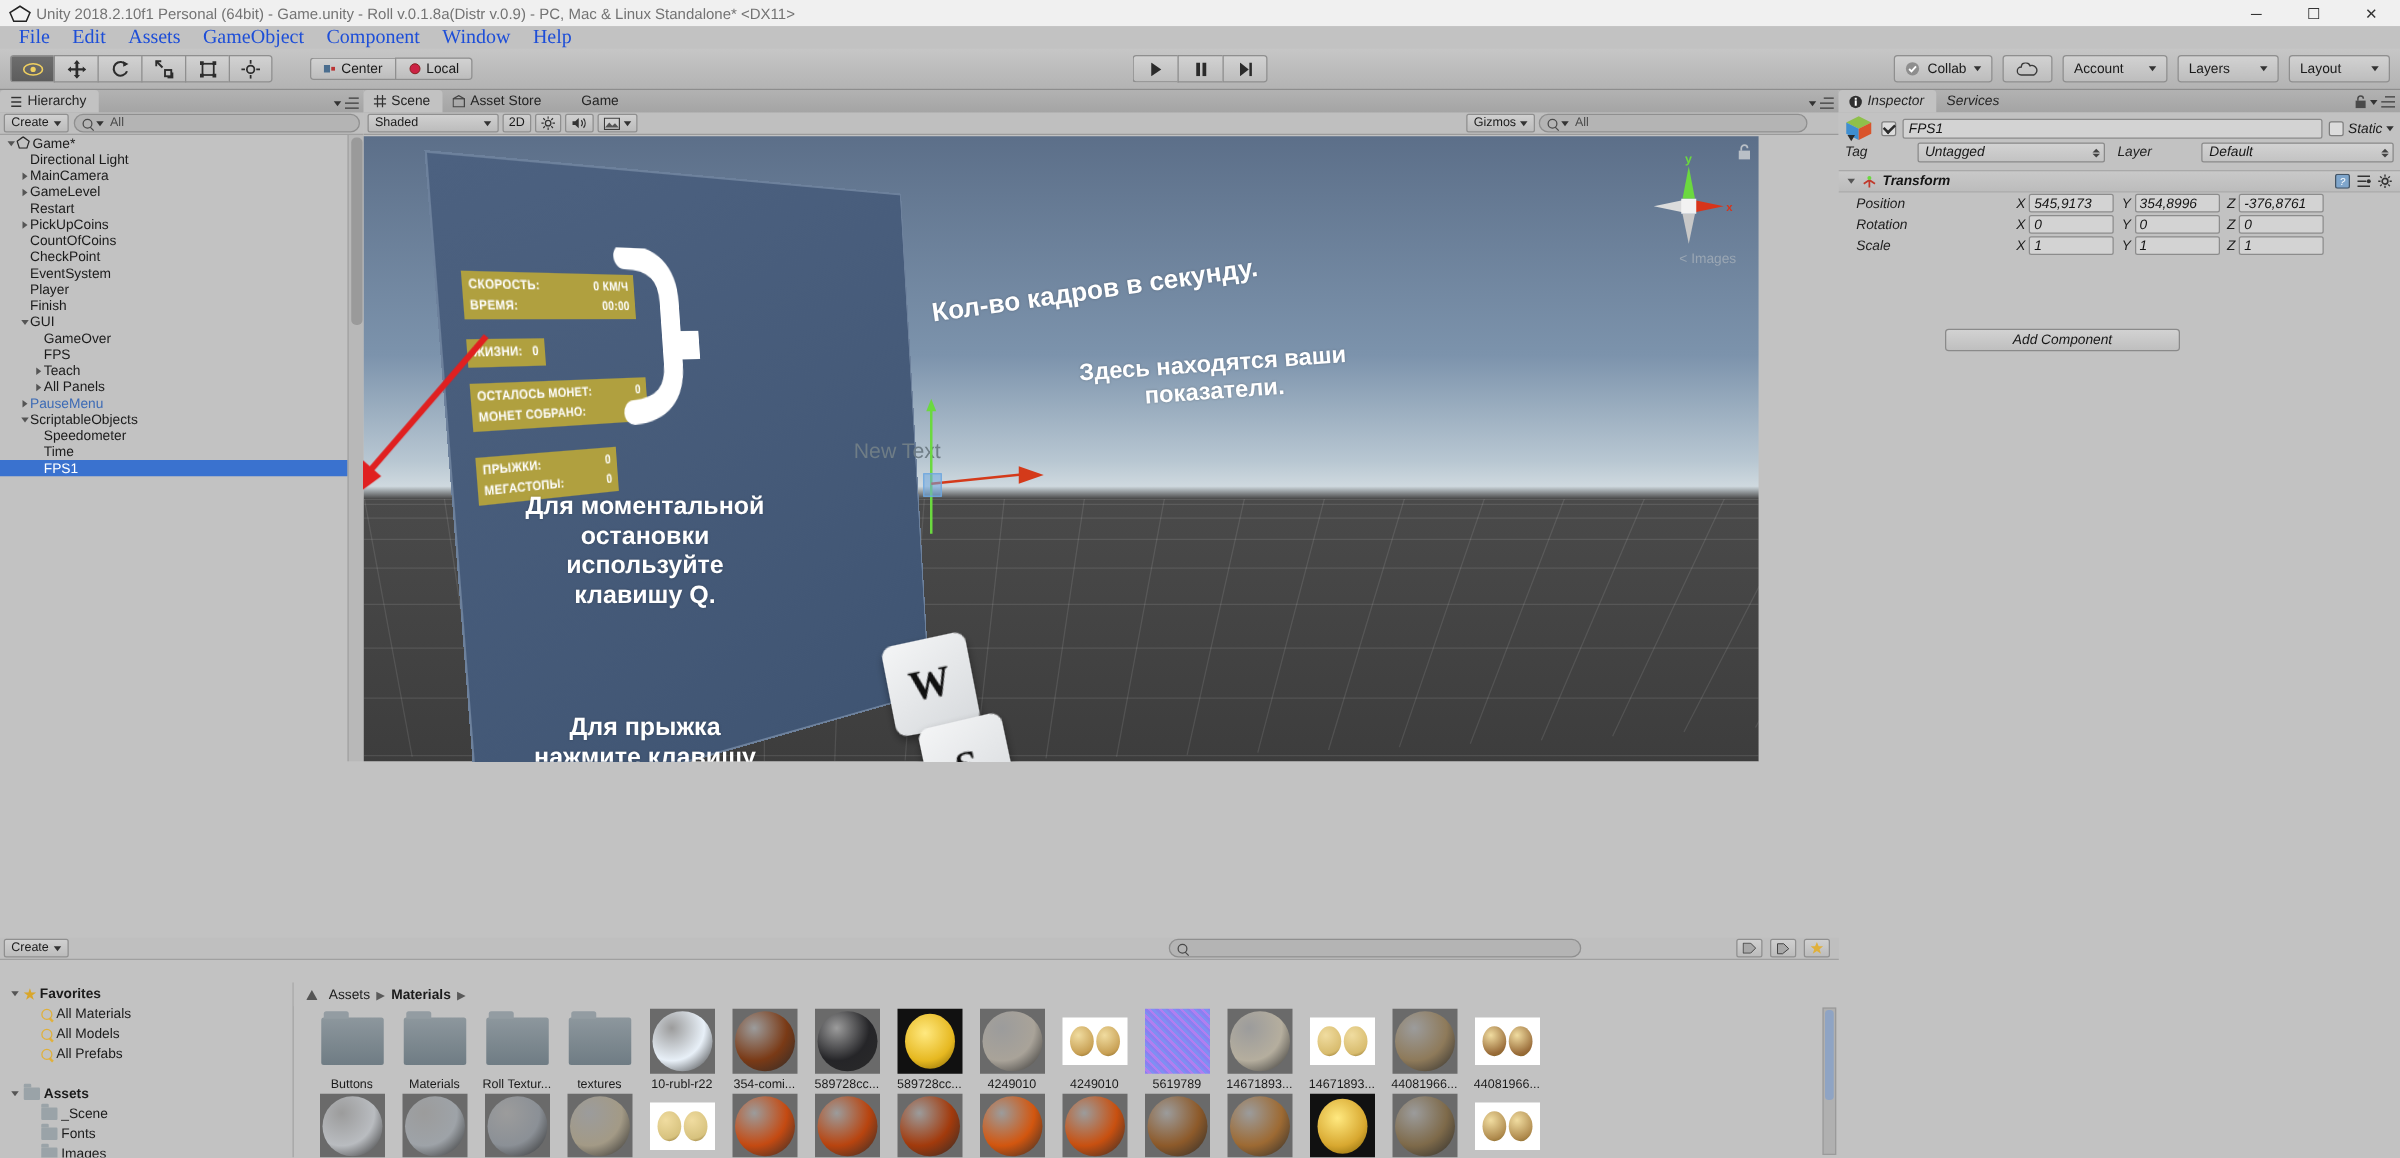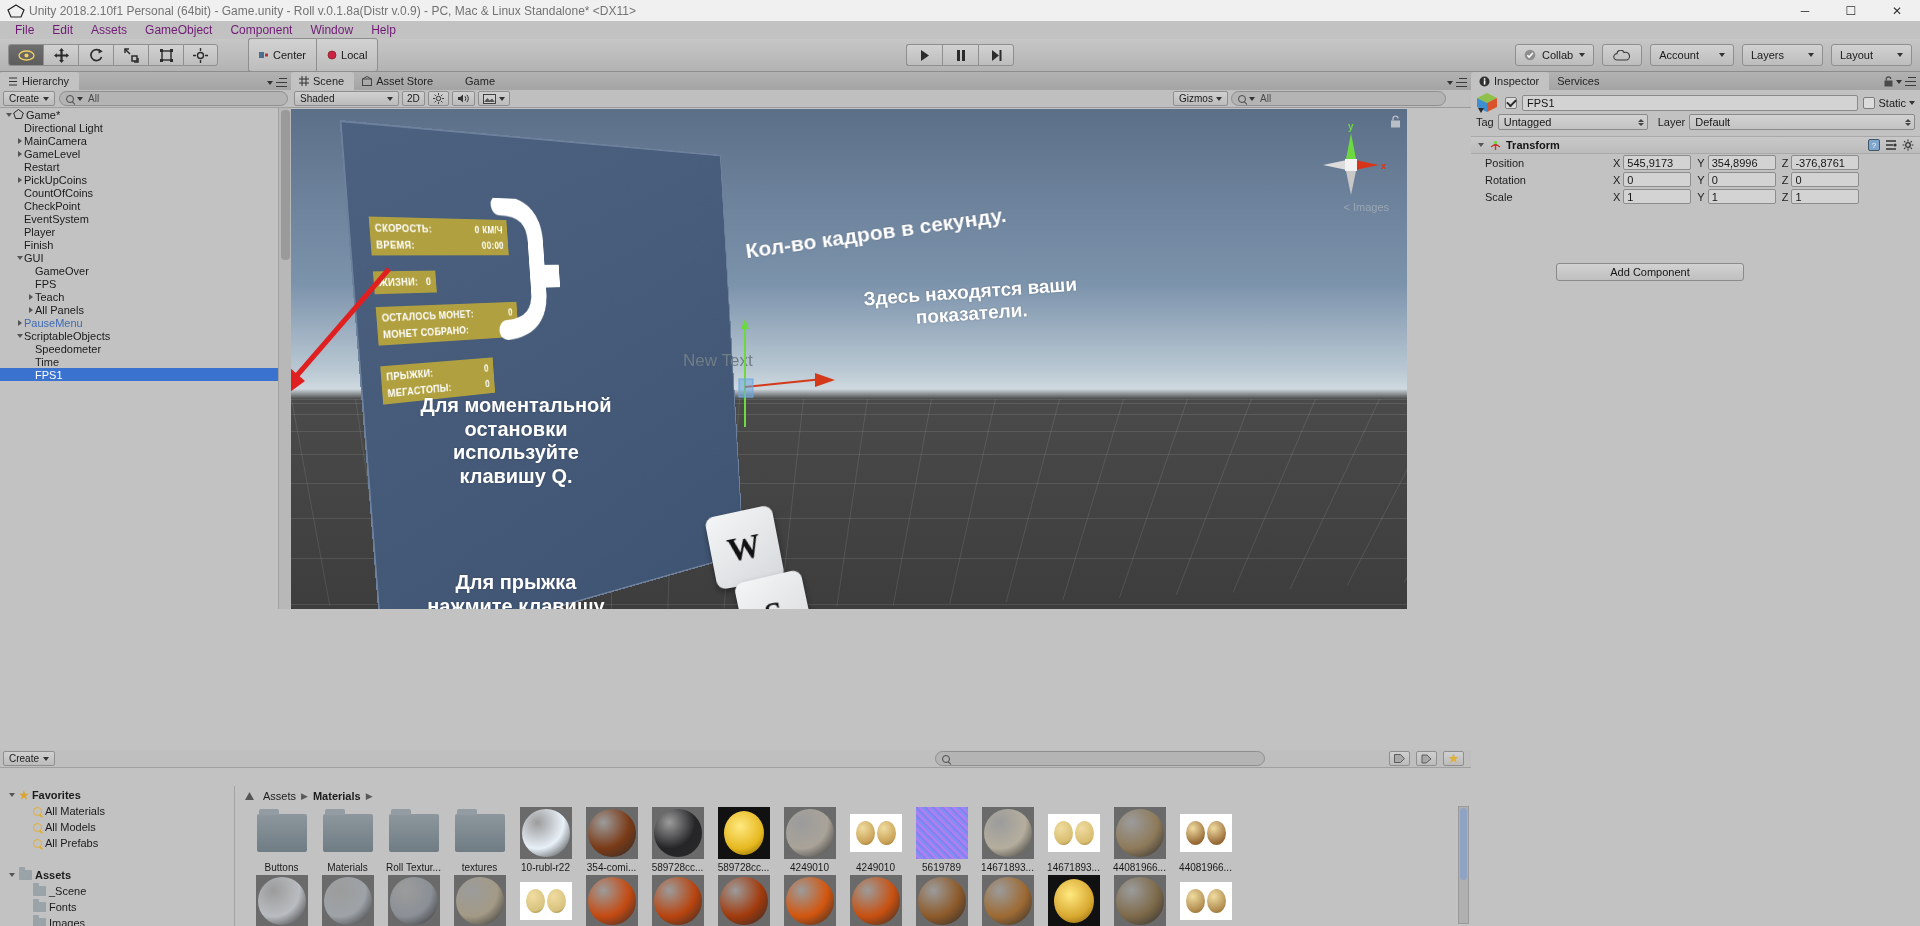--- a/index.html
+++ b/index.html
@@ -19,21 +19,21 @@
   #titlebar .unity-logo { width:18px; height:14px; margin-left:7px; position:relative; }
   #title-text { margin-left:4px; font-size:12px; color:#737373; white-space:nowrap; }
   #win-btns { margin-left:auto; display:flex; height:21px; }
   .win-btn { width:46px; height:21px; display:flex; align-items:center; justify-content:center; font-size:12px; color:#333; }
 
   
   #menubar {
     position:absolute; left:0; top:21px; width:1920px; height:18px;
     background:#c2c2c2; display:flex; align-items:center; padding-left:6px;
   }
-  #menubar .mi { font-size:12px; color:#701a75; padding:1px 9px; white-space:nowrap; }
+  #menubar .mi { font-size:16px; color:#1d4ed8; padding:1px 9px; white-space:nowrap;font-family:Liberation Serif, serif; }
 
   
   #toolbar {
     position:absolute; left:0; top:39px; width:1920px; height:33px;
     background:linear-gradient(#c6c6c6,#b3b3b3);
     border-bottom:1px solid #8d8d8d;
     display:flex; align-items:center;
   }
   .tb-group { display:flex; align-items:center; height:22px; margin-left:8px; }
   .tb-btn {
@@ -41,21 +41,21 @@
     border:1px solid #8f8f8f; border-right-width:0;
     display:flex; align-items:center; justify-content:center;
   }
   .tb-btn:first-child { border-radius:3px 0 0 3px; }
   .tb-btn:last-child { border-radius:0 3px 3px 0; border-right-width:1px; }
   .tb-btn.active { background:linear-gradient(#6e6e6e,#5d5d5d); }
   .tb-btn svg { display:block; }
 
   .pivot-group { display:flex; margin-left:30px; }
   .pivot-btn {
-    height:34px; padding:0 10px; background:linear-gradient(#d2d2d2,#bdbdbd);
+    height:18px; padding:0 10px; background:linear-gradient(#d2d2d2,#bdbdbd);
     border:1px solid #8f8f8f; display:flex; align-items:center; gap:4px;
     font-size:11px; color:#1a1a1a;
   }
   .pivot-btn:first-child { border-radius:3px 0 0 3px; border-right:none;}
   .pivot-btn:last-child { border-radius:0 3px 3px 0; }
 
   #play-group { position:absolute; left:50%; transform:translateX(-50%); display:flex; }
   .play-btn {
     width:36px; height:22px; background:linear-gradient(#d2d2d2,#bdbdbd);
     border:1px solid #8f8f8f; border-right:none;
@@ -154,33 +154,33 @@
     font-size:34px; font-weight:bold; color:#111; font-family:"Liberation Serif", serif;}
 
   
   #nav-gizmo { position:absolute; right:20px; top:12px; width:72px; height:86px; }
   #persp-label { position:absolute; right:18px; top:92px; color:#9aa6b3; font-size:11px; }
   #lock-icon { position:absolute; right:6px; top:6px; }
 
   #red-arrow { position:absolute; left:-30px; top:148px; width:140px; height:160px; pointer-events:none;}
 
   
-  #inspector { left:1471px; top:72px; width:449px; height:854px; }
+  #inspector { left:1471px; top:72px; width:449px; height:854px;font-style:italic; }
   #insp-body { position:absolute; left:0; top:18px; width:449px; height:836px; background:#c2c2c2; }
   .insp-headrow { display:flex; align-items:center; height:22px; padding:3px 5px 0 5px; gap:5px;}
   .go-icon { width:24px; height:22px; flex:none; }
   .cb { width:12px;height:12px;background:#dcdcdc;border:1px solid #7e7e7e;border-radius:2px;display:flex;align-items:center;justify-content:center;flex:none;}
   .cb.on:after{content:"";width:7px;height:4px;border-left:2px solid #2b2b2b;border-bottom:2px solid #2b2b2b;transform:rotate(-45deg);margin-bottom:2px;}
   .name-field { flex:1; height:16px; background:#d3d3d3; border:1px solid #8a8a8a; border-radius:2px;
     font-size:11px; display:flex; align-items:center; padding:0 4px; color:#151515;}
   .static-wrap { display:flex; align-items:center; gap:3px; font-size:11px; color:#1a1a1a;}
   .tagrow { display:flex; align-items:center; height:18px; padding:2px 5px 0 5px; gap:4px; font-size:11px;}
   .tagrow .lbl { color:#1d1d1d; }
   .dropfield { height:16px; background:linear-gradient(#d2d2d2,#c3c3c3); border:1px solid #8a8a8a; border-radius:2px;
-    display:flex; align-items:center; justify-content:space-between; padding:0 3px 0 5px; font-size:11px; color:#151515;}
+    display:flex; align-items:center; justify-content:space-between; padding:0 3px 0 5px; font-size:11px; color:#151515;margin-left:36px;}
   .dd-arrows { display:flex; flex-direction:column; gap:1px; }
   .dd-arrows i:first-child{width:0;height:0;border-left:3px solid transparent;border-right:3px solid transparent;border-bottom:3px solid #444;}
   .dd-arrows i:last-child{width:0;height:0;border-left:3px solid transparent;border-right:3px solid transparent;border-top:3px solid #444;}
   .comp-header { height:18px; background:linear-gradient(#c9c9c9,#bcbcbc); border-top:1px solid #a9a9a9; border-bottom:1px solid #a9a9a9;
     display:flex; align-items:center; gap:4px; padding:0 5px; margin-top:6px; }
   .comp-header .title { font-weight:bold; font-size:11px; color:#151515; }
   .comp-icons { margin-left:auto; display:flex; gap:5px; align-items:center;}
   .tr-row { display:flex; align-items:center; height:17px; padding:0 5px 0 14px; font-size:11px; }
   .tr-row .label { width:128px; color:#1d1d1d; }
   .axis { display:flex; align-items:center; gap:3px; margin-right:6px;}

